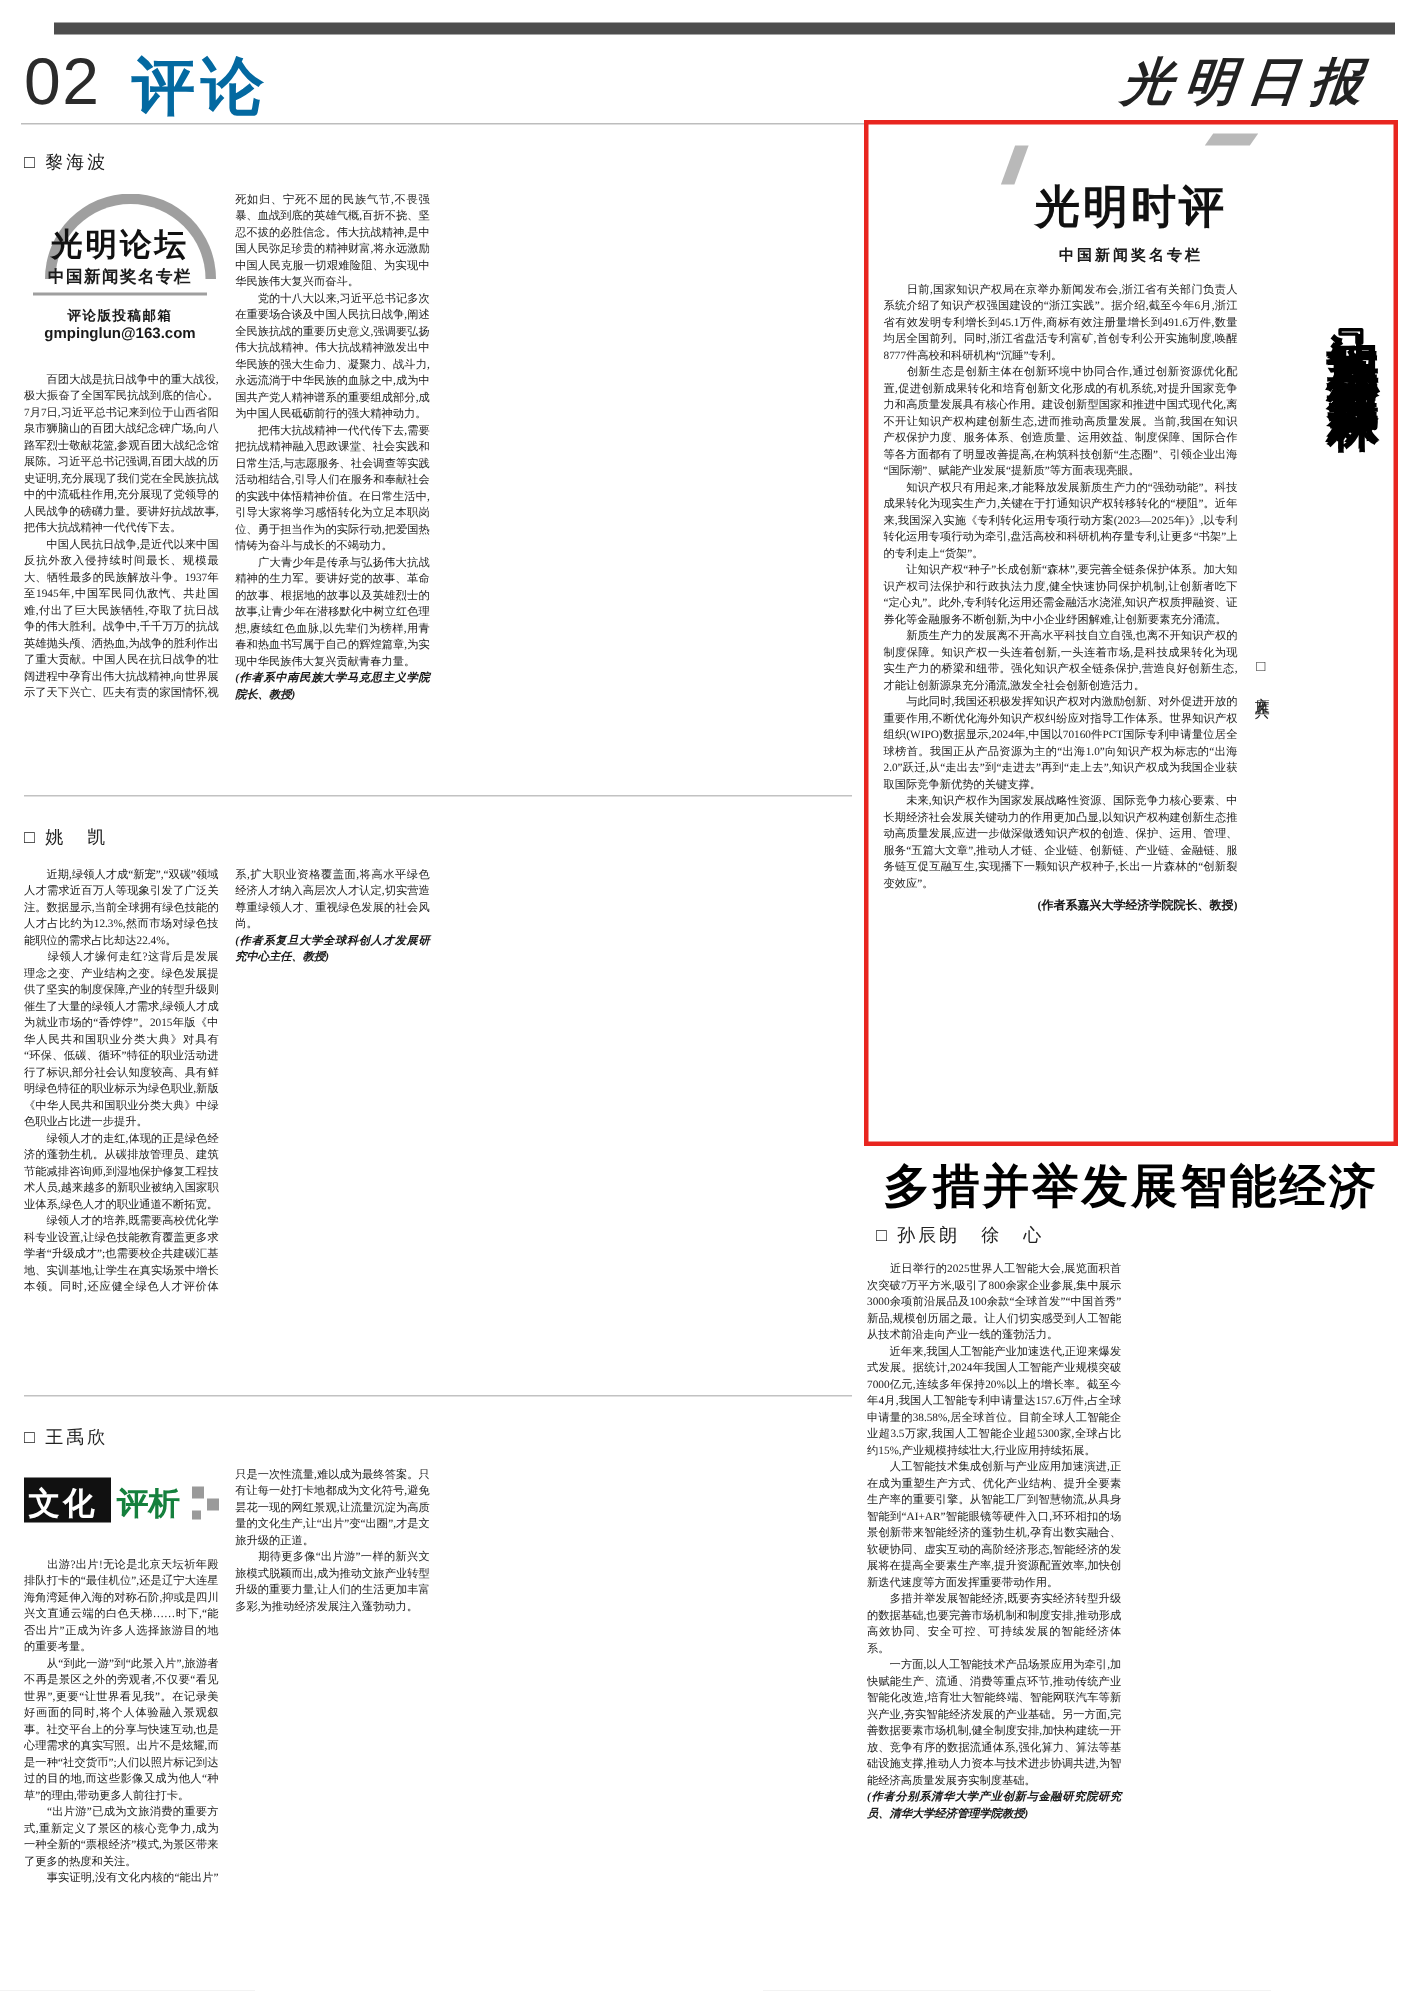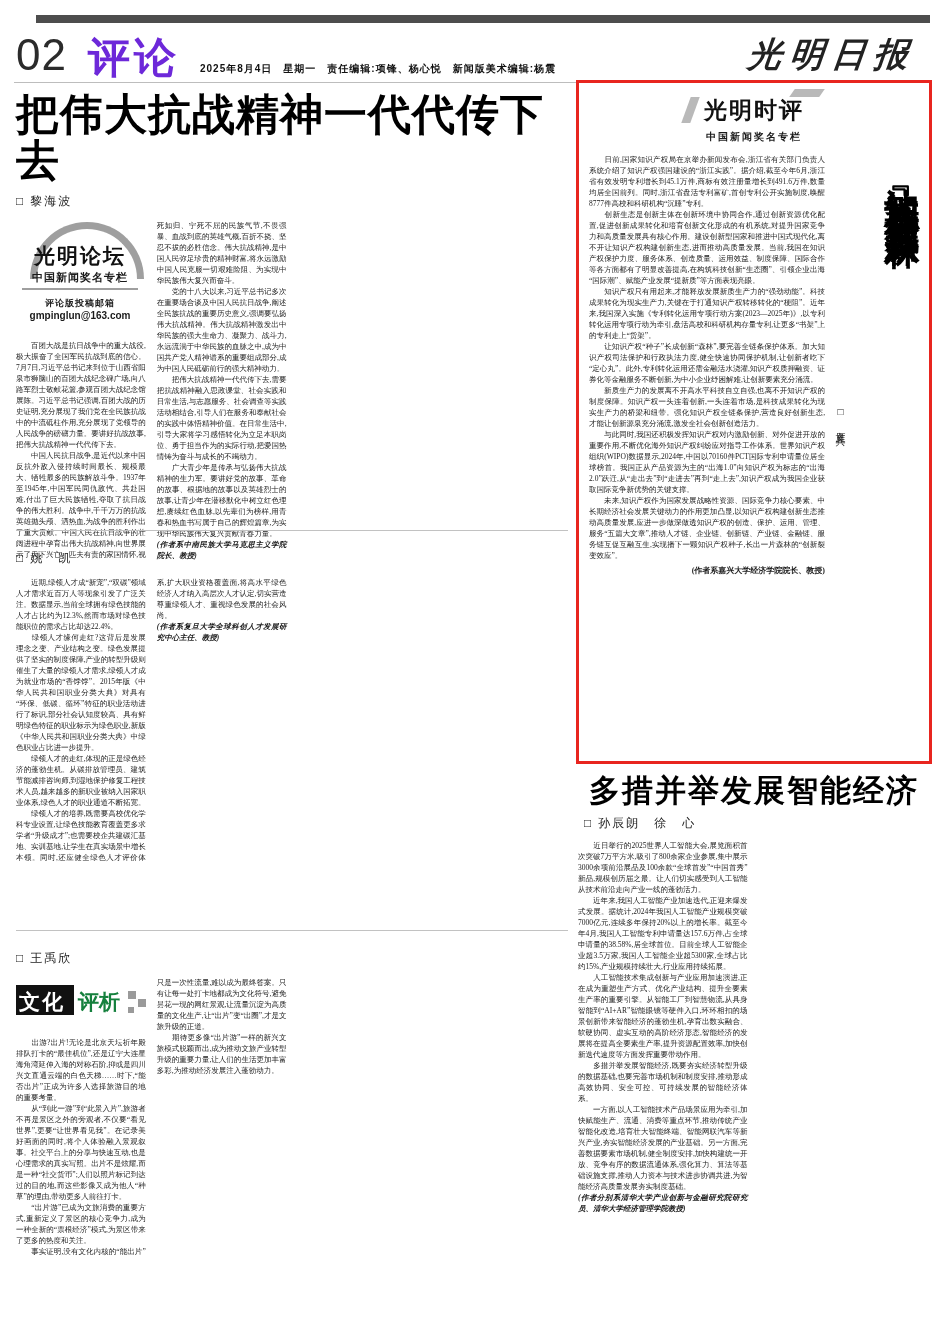--- a/index.html
+++ b/index.html
@@ -3,21 +3,21 @@
 <meta charset="utf-8">
 <style>
   html,body{margin:0;padding:0;background:#e9e9e9;}
   .page{position:relative;width:934px;height:1327px;background:#ffffff;overflow:hidden;
         font-family:"Liberation Serif",serif;color:#1a1a1a;}
   
   .topbar{position:absolute;left:36px;top:15px;width:894px;height:8px;background:#4d4d4d;}
   .pageno{position:absolute;left:16px;top:30px;font-family:"Liberation Sans",sans-serif;
           font-size:44px;font-weight:400;color:#2b2b2b;letter-spacing:1px;}
   .section-name{position:absolute;left:88px;top:30px;font-size:42px;font-weight:900;
-          color:#6d28d9;letter-spacing:4px;font-family:"Liberation Sans",sans-serif;}
+          color:#0369a1;letter-spacing:4px;font-family:"Liberation Sans",sans-serif;}
   .dateline{position:absolute;left:200px;top:62px;font-size:10px;font-weight:bold;color:#111;
           font-family:"Liberation Sans",sans-serif;letter-spacing:1px;}
   .masthead{position:absolute;right:18px;top:32px;font-size:34px;font-weight:bold;
           font-style:italic;letter-spacing:8px;color:#222;transform:skewX(-6deg);}
   .headrule{position:absolute;left:14px;top:82px;width:906px;height:1px;background:#bdbdbd;}
   
   .headline{font-weight:900;color:#000;line-height:1.08;letter-spacing:1px;}
   .byline{font-size:12px;color:#222;margin-top:8px;letter-spacing:2px;}
   .bodytext{font-size:7.5px;line-height:11px;text-align:justify;white-space:pre-line;
             color:#222;}
@@ -54,22 +54,22 @@
   .badge-pingxi .px{position:absolute;top:10px;width:8px;height:8px;background:#9a9a9a;}
   
   .redbox{position:absolute;left:576px;top:80px;width:356px;height:684px;box-sizing:border-box;
           border:3px solid #e8251f;background:#fff;padding:6px 10px;}
   .badge-shiping{width:240px;margin:4px auto 10px auto;text-align:center;position:relative;}
   .badge-shiping .frame{display:inline-block;position:relative;padding:2px 14px;}
   .badge-shiping .frame:before{content:"";position:absolute;left:-4px;top:4px;width:9px;height:26px;
           background:#b9b9b9;transform:skewX(-20deg);}
   .badge-shiping .frame:after{content:"";position:absolute;right:-4px;top:-4px;width:30px;height:8px;
           background:#b9b9b9;transform:skewX(-35deg);}
-  .badge-shiping .t1{font-size:23px;font-weight:900;letter-spacing:2px;
-          font-family:Liberation Serif, serif;color:#111;}
+  .badge-shiping .t1{font-size:30px;font-weight:900;letter-spacing:2px;
+          font-family:Liberation Serif, serif;color:#111;margin-top:23px;}
   .badge-shiping .t2{font-size:10px;font-weight:900;letter-spacing:2px;margin-top:2px;}
   .vert-head{float:right;width:88px;height:540px;position:relative;margin-left:6px;}
   .vert-head .vh{position:absolute;right:0;top:6px;height:536px;writing-mode:vertical-rl;
           font-size:35px;font-weight:900;letter-spacing:3px;line-height:1.0;color:#000;}
   .vert-head .vb{position:absolute;left:2px;top:252px;writing-mode:vertical-rl;
           font-size:10px;letter-spacing:2px;color:#222;}
   .redbody{font-size:7.5px;line-height:11px;text-align:justify;white-space:pre-line;color:#222;}
   .red-attr{text-align:right;font-weight:bold;font-size:8px;margin-top:4px;}
   
   .artA{position:absolute;left:16px;top:92px;width:552px;}
@@ -87,26 +87,24 @@
   .artD .body{height:432px;margin-top:8px;}
 </style>
 </head>
 <body>
 
 <div class="page">
 
   <div class="topbar"></div>
   <div class="pageno">02</div>
   <div class="section-name">评论</div>
-  <div class="dateline">2025年8月4日　星期一　责任编辑:项锋、杨心悦　新闻版美术编辑:杨震</div>
   <div class="masthead">光明日报</div>
   <div class="headrule"></div>
 
   <div class="artA">
-    <div class="headline">把伟大抗战精神一代代传下去</div>
     <div class="byline">□ 黎海波</div>
     <div class="body cols4">
       <div class="badge-luntan">
         <div class="arc"></div>
         <div class="t1">光明论坛</div>
         <div class="t2">中国新闻奖名专栏</div>
         <div class="t3">评论版投稿邮箱</div>
         <div class="t4">gmpinglun@163.com</div>
       </div>
       <div class="bodytext">　　百团大战是抗日战争中的重大战役,极大振奋了全国军民抗战到底的信心。7月7日,习近平总书记来到位于山西省阳泉市狮脑山的百团大战纪念碑广场,向八路军烈士敬献花篮,参观百团大战纪念馆展陈。习近平总书记强调,百团大战的历史证明,充分展现了我们党在全民族抗战中的中流砥柱作用,充分展现了党领导的人民战争的磅礴力量。要讲好抗战故事,把伟大抗战精神一代代传下去。

